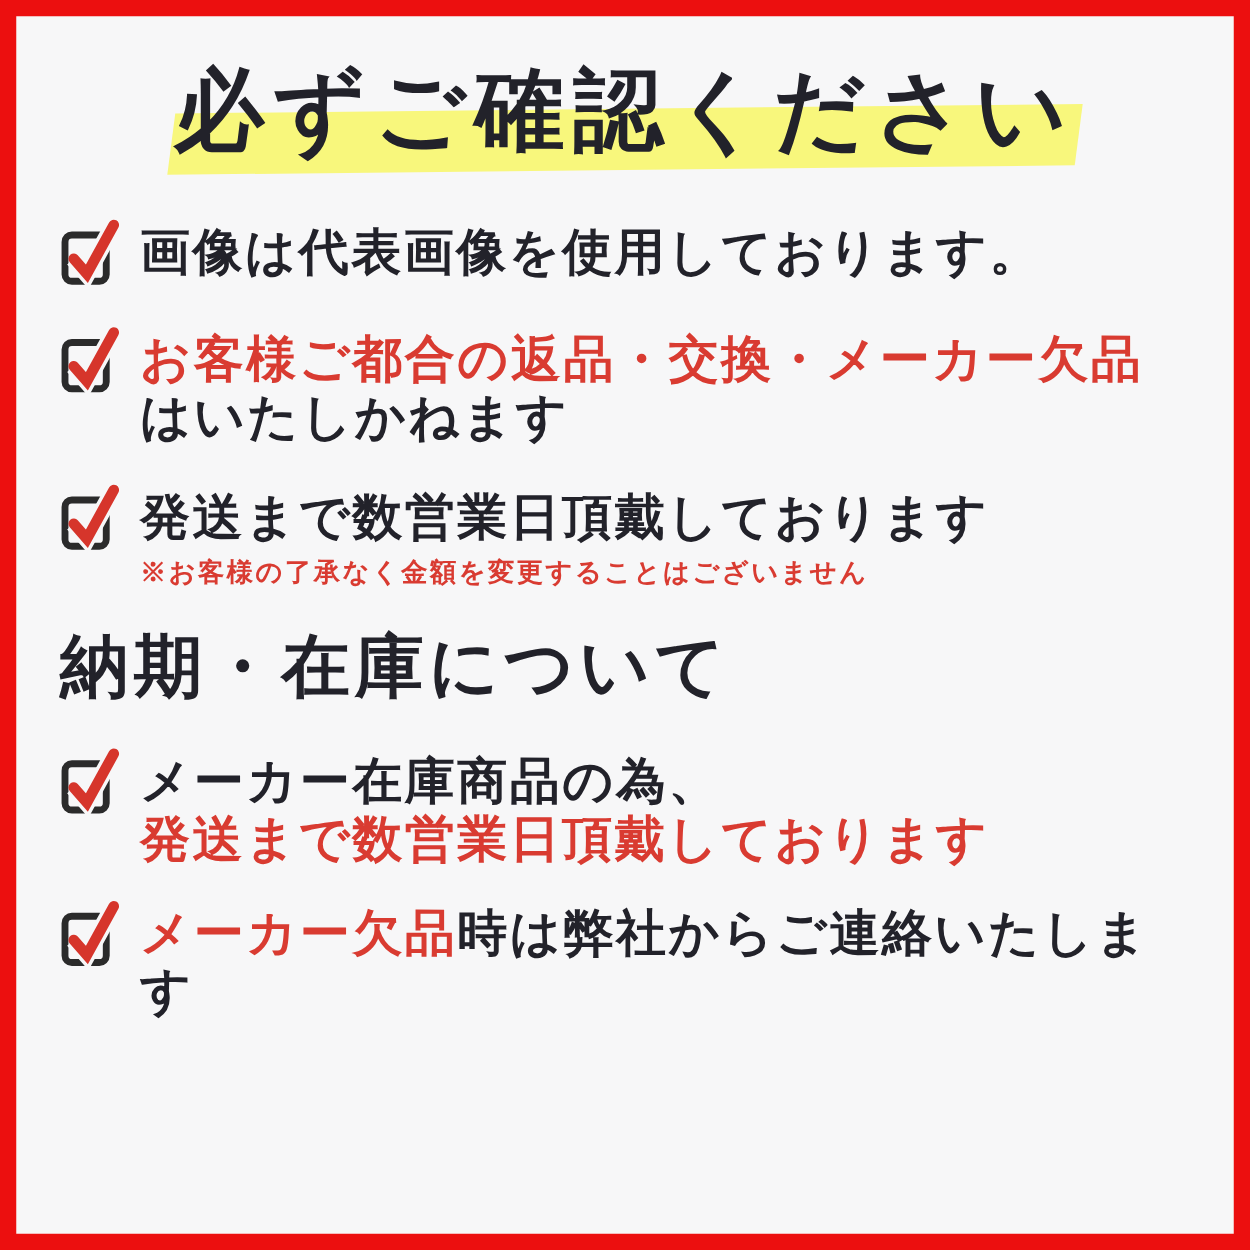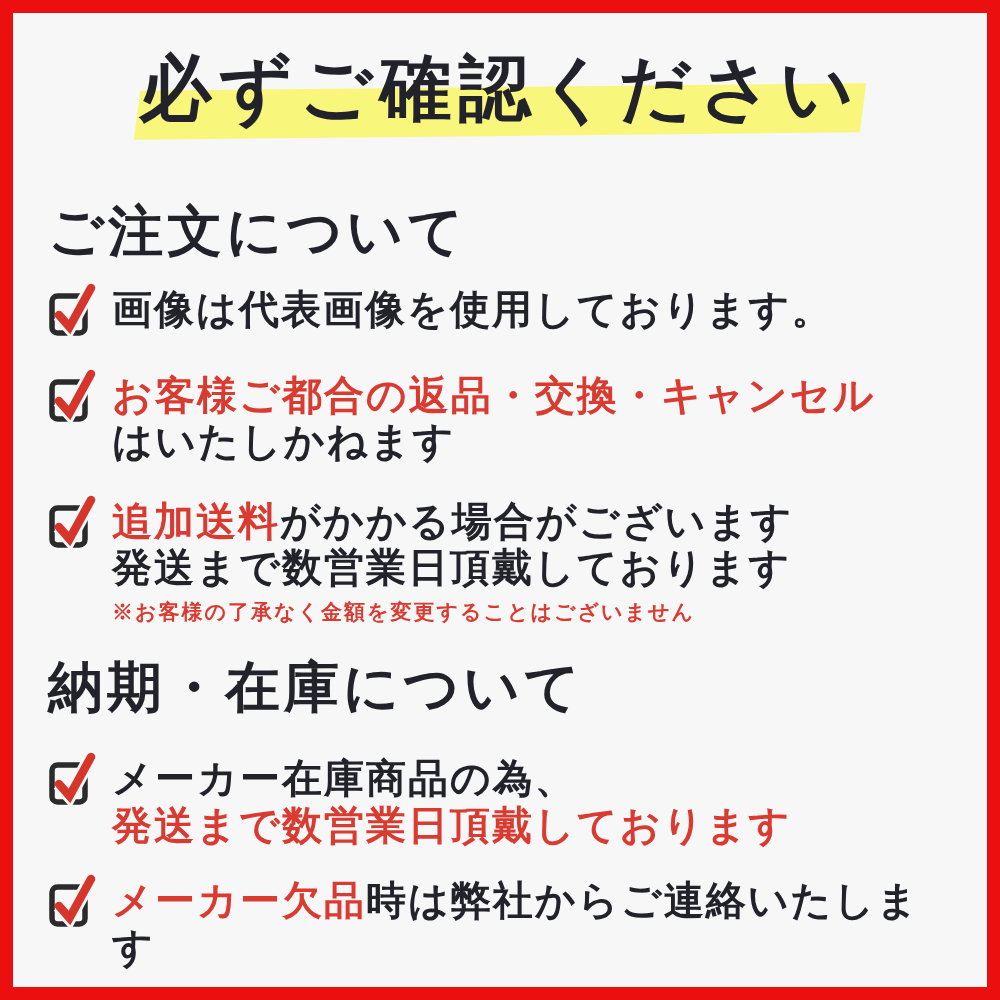--- a/index.html
+++ b/index.html
@@ -104,21 +104,20 @@
 
 <div class="frame">
 
   <div class="title-wrap">
     <div class="title-highlight"></div>
     <div class="title-text">必ずご確認ください</div>
   </div>
 
   <div class="content">
 
-    <h2 class="section-heading first">ご注文について</h2>
 
     <div class="check-item i1">
       <span class="checkbox-icon">
         <svg viewBox="0 0 45 52" width="45" height="52" aria-hidden="true">
           <rect x="4" y="12" width="33" height="37" rx="5.5" fill="none" stroke="#2b2b2b" stroke-width="5.5"></rect>
           <path d="M 11 31 L 21.5 43 L 43 4" fill="none" stroke="#f7f7f8" stroke-width="14" stroke-linecap="butt" stroke-linejoin="miter"></path>
           <path d="M 11 31 L 21.5 43 L 43 4" fill="none" stroke="#d6352b" stroke-width="8.5" stroke-linecap="round" stroke-linejoin="miter"></path>
         </svg>
       </span>
       <div class="item-text">
@@ -128,35 +127,34 @@
 
     <div class="check-item i2">
       <span class="checkbox-icon">
         <svg viewBox="0 0 45 52" width="45" height="52" aria-hidden="true">
           <rect x="4" y="12" width="33" height="37" rx="5.5" fill="none" stroke="#2b2b2b" stroke-width="5.5"></rect>
           <path d="M 11 31 L 21.5 43 L 43 4" fill="none" stroke="#f7f7f8" stroke-width="14" stroke-linecap="butt" stroke-linejoin="miter"></path>
           <path d="M 11 31 L 21.5 43 L 43 4" fill="none" stroke="#d6352b" stroke-width="8.5" stroke-linecap="round" stroke-linejoin="miter"></path>
         </svg>
       </span>
       <div class="item-text">
-        <div><span class="seg red">お客様ご都合の返品・交換・キャンセル</span></div>
+        <div><span class="seg red">お客様ご都合の返品・交換・メーカー欠品</span></div>
         <div><span class="seg black">はいたしかねます</span></div>
       </div>
     </div>
 
     <div class="check-item i3">
       <span class="checkbox-icon">
         <svg viewBox="0 0 45 52" width="45" height="52" aria-hidden="true">
           <rect x="4" y="12" width="33" height="37" rx="5.5" fill="none" stroke="#2b2b2b" stroke-width="5.5"></rect>
           <path d="M 11 31 L 21.5 43 L 43 4" fill="none" stroke="#f7f7f8" stroke-width="14" stroke-linecap="butt" stroke-linejoin="miter"></path>
           <path d="M 11 31 L 21.5 43 L 43 4" fill="none" stroke="#d6352b" stroke-width="8.5" stroke-linecap="round" stroke-linejoin="miter"></path>
         </svg>
       </span>
       <div class="item-text">
-        <div><span class="seg red">追加送料</span><span class="seg black">がかかる場合がございます</span></div>
         <div><span class="seg black">発送まで数営業日頂戴しております</span></div>
         <div class="footnote">※お客様の了承なく金額を変更することはございません</div>
       </div>
     </div>
 
     <h2 class="section-heading second">納期・在庫について</h2>
 
     <div class="check-item i4">
       <span class="checkbox-icon">
         <svg viewBox="0 0 45 52" width="45" height="52" aria-hidden="true">

